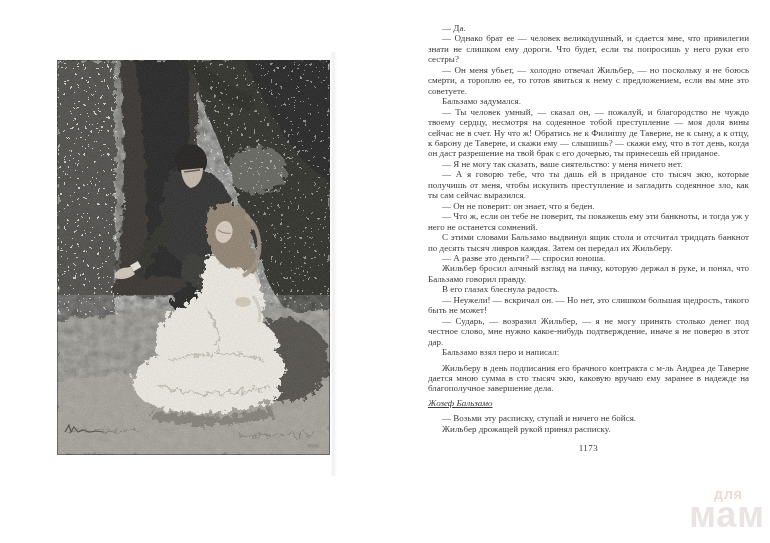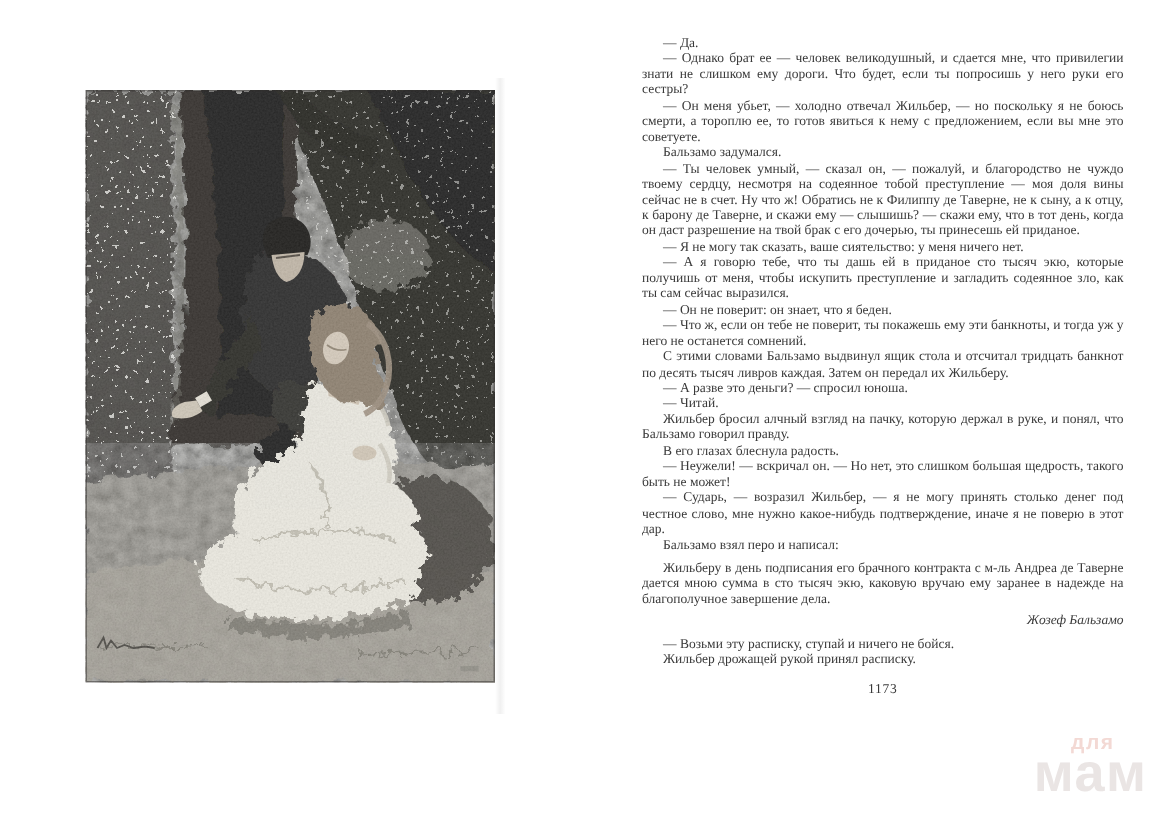--- a/index.html
+++ b/index.html
@@ -42,21 +42,21 @@
     text-align: justify;
   }
   .para { margin: 0; text-indent: 14px; }
   .receipt {
     margin: 5px 0 0 0;
     text-indent: 14px;
   }
   .receipt-sign {
     margin: 4px 0 5px 0;
     font-style: italic;
-    text-align: right;
+    text-decoration: underline;
   }
   .page-number {
     margin-top: 9px;
     text-align: center;
     letter-spacing: 0.5px;
     color: #3a3a3a;
   }
   
   .watermark {
     position: absolute;
@@ -189,21 +189,20 @@
         <p class="para">— Однако брат ее — человек великодушный, и сдается мне, что привилегии знати не слишком ему дороги. Что будет, если ты попросишь у него руки его сестры?</p>
         <p class="para">— Он меня убьет, — холодно отвечал Жильбер, — но поскольку я не боюсь смерти, а тороплю ее, то готов явиться к нему с предложением, если вы мне это советуете.</p>
         <p class="para">Бальзамо задумался.</p>
         <p class="para">— Ты человек умный, — сказал он, — пожалуй, и благородство не чуждо твоему сердцу, несмотря на содеянное тобой преступление — моя доля вины сейчас не в счет. Ну что ж! Обратись не к Филиппу де Таверне, не к сыну, а к отцу, к барону де Таверне, и скажи ему — слышишь? — скажи ему, что в тот день, когда он даст разрешение на твой брак с его дочерью, ты принесешь ей приданое.</p>
         <p class="para">— Я не могу так сказать, ваше сиятельство: у меня ничего нет.</p>
         <p class="para">— А я говорю тебе, что ты дашь ей в приданое сто тысяч экю, которые получишь от меня, чтобы искупить преступление и загладить содеянное зло, как ты сам сейчас выразился.</p>
         <p class="para">— Он не поверит: он знает, что я беден.</p>
         <p class="para">— Что ж, если он тебе не поверит, ты покажешь ему эти банкноты, и тогда уж у него не останется сомнений.</p>
         <p class="para">С этими словами Бальзамо выдвинул ящик стола и отсчитал тридцать банкнот по десять тысяч ливров каждая. Затем он передал их Жильберу.</p>
         <p class="para">— А разве это деньги? — спросил юноша.</p>
-        <p class="para">— Читай.</p>
         <p class="para">Жильбер бросил алчный взгляд на пачку, которую держал в руке, и понял, что Бальзамо говорил правду.</p>
         <p class="para">В его глазах блеснула радость.</p>
         <p class="para">— Неужели! — вскричал он. — Но нет, это слишком большая щедрость, такого быть не может!</p>
         <p class="para">— Сударь, — возразил Жильбер, — я не могу принять столько денег под честное слово, мне нужно какое-нибудь подтверждение, иначе я не поверю в этот дар.</p>
         <p class="para">Бальзамо взял перо и написал:</p>
       </div>
 
     <p class="receipt">Жильберу в день подписания его брачного контракта с м-ль Андреа де Таверне дается мною сумма в сто тысяч экю, каковую вручаю ему заранее в надежде на благополучное завершение дела.</p>
     <p class="receipt-sign">Жозеф Бальзамо</p>
 

